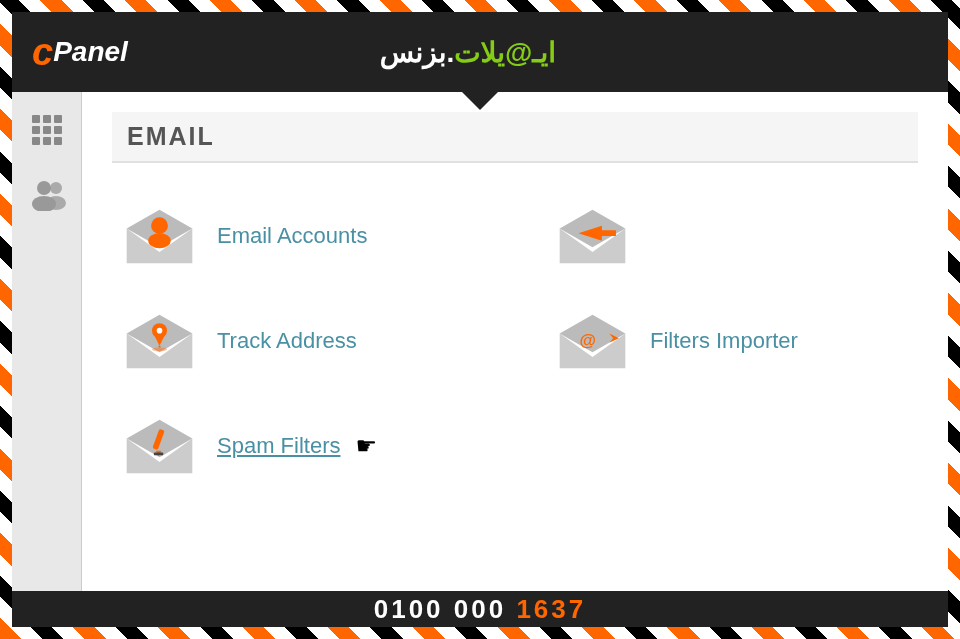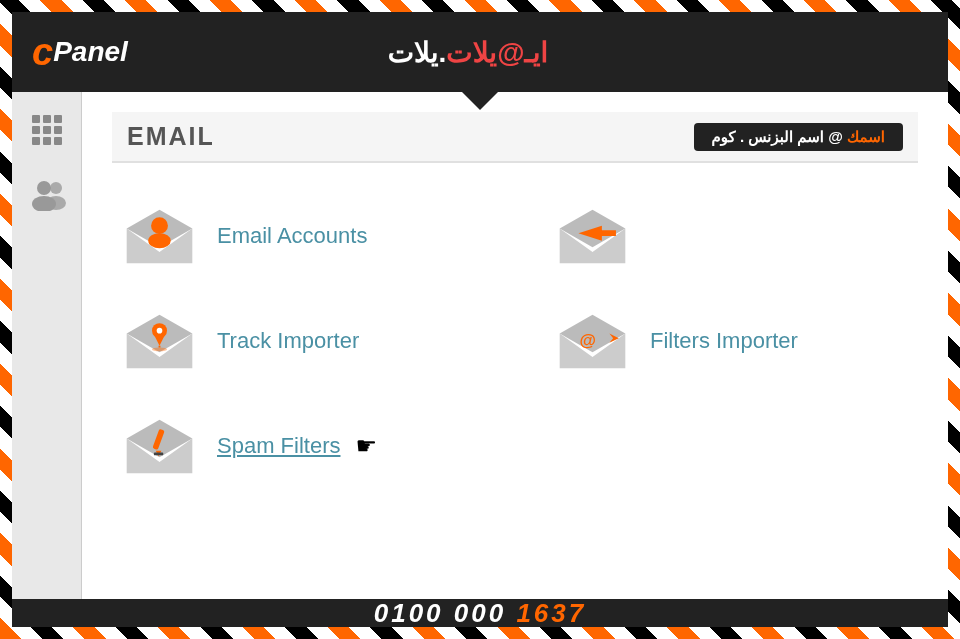--- a/index.html
+++ b/index.html
@@ -178,26 +178,25 @@
       font-weight: 500;
     }
 
     .item-label.underlined {
       text-decoration: underline;
     }
 
     
     .bottom-bar {
       background: #222;
-      height: 28px;
+      height: 36px;
       display: flex;
       align-items: center;
       justify-content: center;
       flex-shrink: 0;
-      font-style: italic;
     }
 
     .bottom-phone {
       font-size: 26px;
       font-weight: bold;
       color: #fff;
       letter-spacing: 3px;
     }
   </style>
 </head>
@@ -208,21 +207,21 @@
 <div class="inner-frame">
 
   <div class="header">
     <div class="cpanel-logo">
 
       <span style="font-size:38px;font-weight:bold;color:#ff6600;font-style:italic;">c</span>
       <span style="font-size:28px;font-weight:bold;color:#fff;font-style:italic;">Panel</span>
     </div>
 
     <div class="header-title-arabic">
-      <span style="color:#ef4444;">ايـ@يلات</span><span style="color:#fff;">.يلات</span>
+      <span style="color:#84cc16;">ايـ@يلات</span><span style="color:#fff;">.بزنس</span>
     </div>
 
     <div style="width:120px;"></div>
     <div class="bubble-arrow"></div>
   </div>
 
   <div class="main-content">
 
     <div class="sidebar">
       <div class="sidebar-icon">
@@ -248,24 +247,20 @@
           <ellipse cx="16" cy="25" rx="12" ry="8" fill="#999"></ellipse>
         </svg>
       </div>
     </div>
 
     <div class="content-panel">
 
       <div class="section-header">
         <div style="display:flex; align-items:center; justify-content:space-between;">
           <span class="section-header-text">EMAIL</span>
-          <div style="background:#222; color:#fff; padding:5px 18px; border-radius:4px; font-size:15px; font-weight:bold; direction:rtl;">
-            <span style="color:#ff6600;">اسمك</span>
-            <span> @ اسم البزنس . كوم</span>
-          </div>
         </div>
       </div>
 
       <div class="items-grid">
 
         <div class="item-card">
           <div class="envelope-icon">
             <svg viewBox="0 0 80 65" xmlns="http://www.w3.org/2000/svg">
 
               <polygon points="5,25 40,50 75,25 75,62 5,62" fill="#ccc"></polygon>
@@ -297,21 +292,21 @@
               <polygon points="5,25 40,50 75,25 75,62 5,62" fill="#ccc"></polygon>
               <polygon points="5,25 40,5 75,25 40,45" fill="#bbb"></polygon>
 
               <circle cx="40" cy="22" r="8" fill="#ff6600"></circle>
               <circle cx="40" cy="22" r="3" fill="#fff"></circle>
               <polygon points="34,26 46,26 40,38" fill="#ff6600"></polygon>
               <line x1="40" y1="38" x2="40" y2="40" stroke="#ff6600" stroke-width="2"></line>
               <ellipse cx="40" cy="42" rx="8" ry="2" fill="#ff6600" opacity="0.4"></ellipse>
             </svg>
           </div>
-          <span class="item-label">Track Importer</span>
+          <span class="item-label">Track Address</span>
         </div>
 
         <div class="item-card">
           <div class="envelope-icon">
             <svg viewBox="0 0 80 65" xmlns="http://www.w3.org/2000/svg">
               <polygon points="5,25 40,50 75,25 75,62 5,62" fill="#ccc"></polygon>
               <polygon points="5,25 40,5 75,25 40,45" fill="#bbb"></polygon>
 
               <text x="26" y="38" font-size="18" font-weight="bold" fill="#ff6600">@</text>
 

